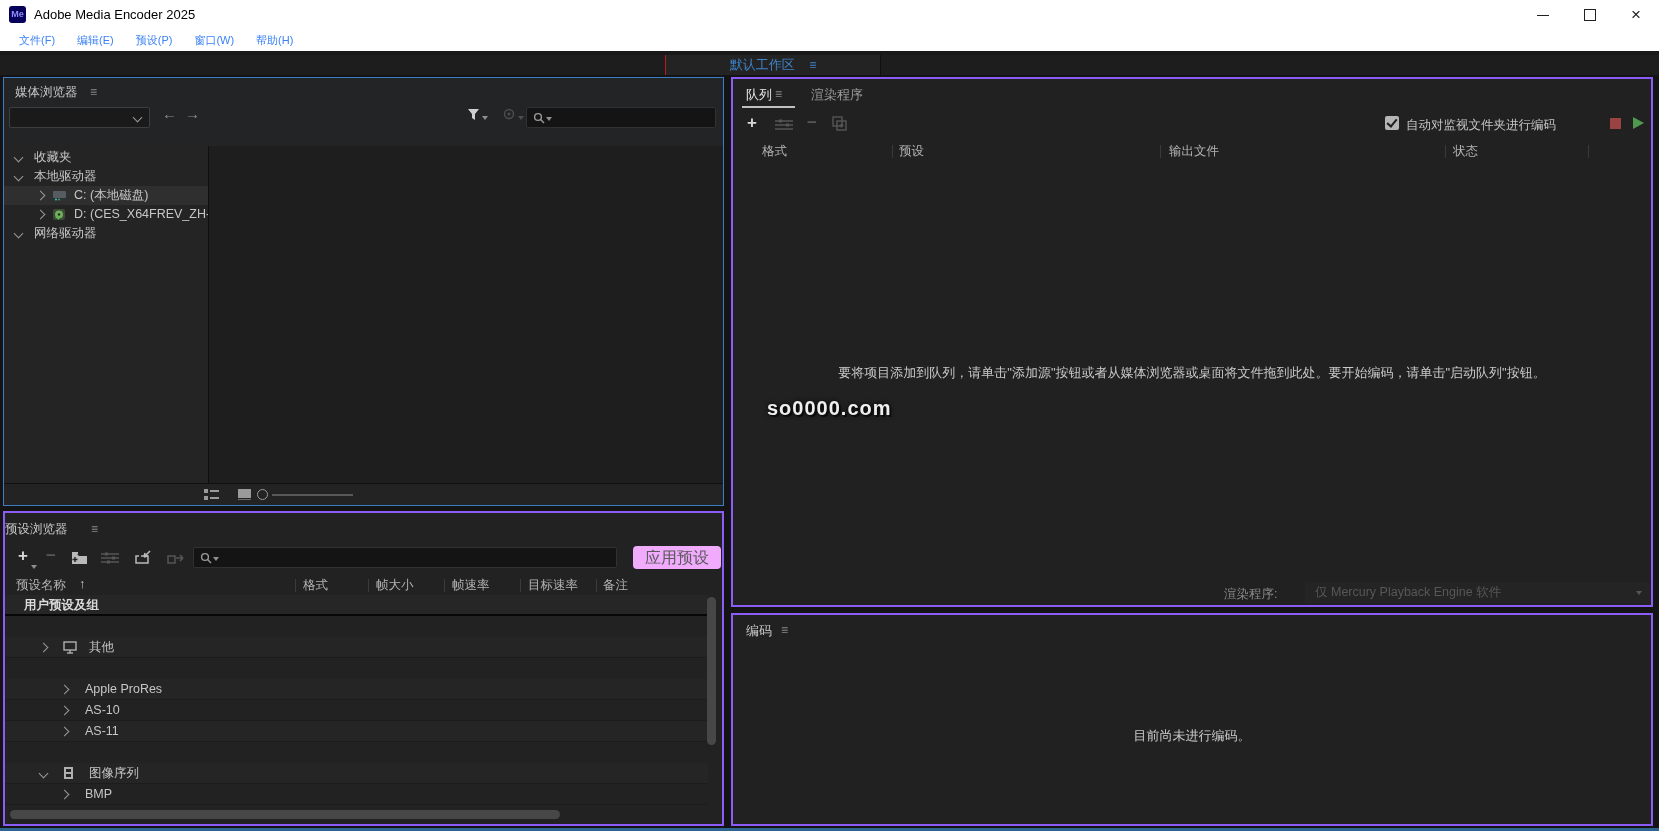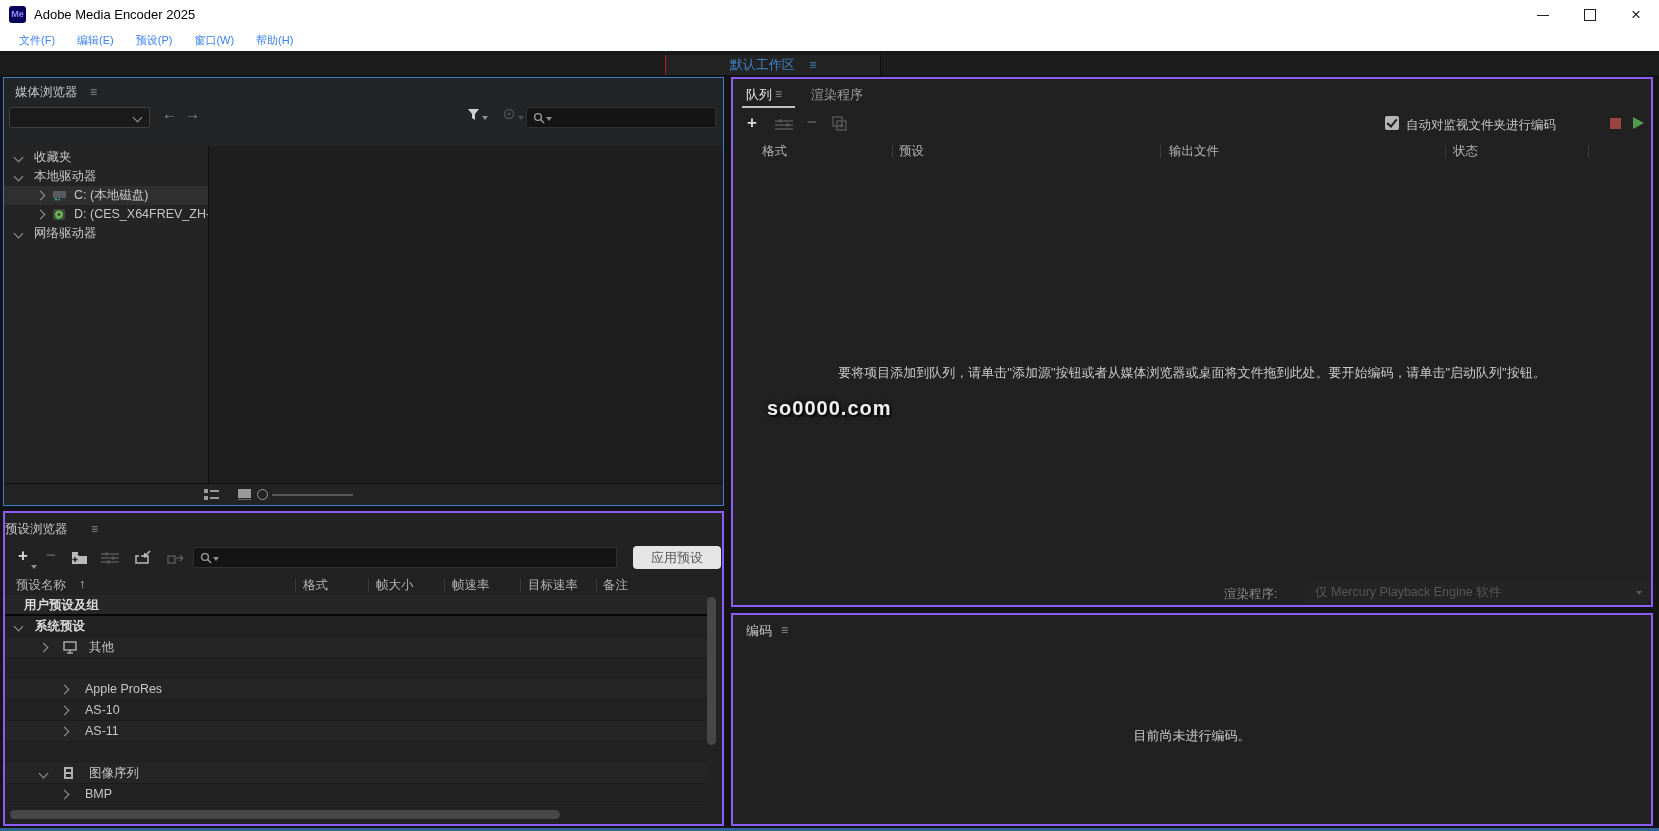--- a/index.html
+++ b/index.html
@@ -44,22 +44,22 @@
   #mb-content{position:absolute;left:0;top:57px;width:719px;height:351px;background:#1e1e1e;margin-top:11px;}
   #mb-treecol{position:absolute;left:0;top:0;width:204px;height:351px;background:#242424;border-right:1px solid #101010;}
   .mbrow{position:absolute;left:0;width:204px;height:19px;font-size:12.5px;color:#c6c6c6;line-height:19px;white-space:nowrap;overflow:hidden;}
   .mbrow.hl{background:#2f2f2f;}
   #mb-bottombar{position:absolute;left:0;bottom:0;width:719px;height:21px;background:#232323;border-top:1px solid #101010;}
   .viewicon{position:absolute;top:5px;}
   
   #preset-browser{left:3px;top:511px;width:721px;height:315px;}
   .tool-glyph{position:absolute;font-size:17px;color:#d8d8d8;font-weight:bold;}
   .tool-glyph.ghost{color:#565656;}
-  #pb-apply{position:absolute;left:628px;top:33px;width:88px;height:23px;background:#e5e5e5;border-radius:4px;
-    text-align:center;line-height:23px;font-size:13px;color:#5a5a5a;}
+  #pb-apply{position:absolute;left:628px;top:33px;width:88px;height:23px;background:#f0abfc;border-radius:4px;
+    text-align:center;line-height:23px;font-size:16px;color:#5a5a5a;}
   .pb-col{position:absolute;top:64px;font-size:12.5px;color:#b4b4b4;}
   .pbrow{position:absolute;left:0;width:703px;height:21px;font-size:12.5px;color:#c6c6c6;line-height:21px;border-bottom:1px solid #1c1c1c;box-sizing:border-box;}
   .pbrow.alt{background:#252525;}
   .pbrow.head{color:#dadada;font-weight:bold;}
   
   #queue-panel{left:731px;top:77px;width:922px;height:530px;background:#212121;}
   #q-tab-underline{position:absolute;left:9px;top:27px;width:53px;height:2px;background:#c0c0c0;}
   .qcol{position:absolute;top:64px;font-size:12.5px;color:#b4b4b4;}
   #q-empty{position:absolute;left:0;top:285px;width:100%;text-align:center;font-size:13px;color:#c9c9c9;}
   #q-watermark{position:absolute;left:34px;top:318px;font-size:20px;font-weight:bold;letter-spacing:1px;color:#efefef;
@@ -272,24 +272,20 @@
   <span class="pb-col" style="left:598px">备注</span>
   <div class="vline" style="left:290px;top:66px;height:13px"></div>
   <div class="vline" style="left:363px;top:66px;height:13px"></div>
   <div class="vline" style="left:439px;top:66px;height:13px"></div>
   <div class="vline" style="left:515px;top:66px;height:13px"></div>
   <div class="vline" style="left:591px;top:66px;height:13px"></div>
 
   <div class="pbrow head" style="top:82px;border-bottom:2px solid #070707;background:#262626">
     <span class="abs" style="left:19px">用户预设及组</span>
   </div>
-  <div class="pbrow head" style="top:103px">
-    <div class="chev down" style="left:10px;top:7px"></div>
-    <span class="abs" style="left:30px">系统预设</span>
-  </div>
   <div class="pbrow alt" style="top:124px">
     <div class="chev right" style="left:35px;top:7px"></div>
     <span class="abs" style="left:58px;top:4px">
       <svg width="14" height="13" viewBox="0 0 14 13">
           <rect x="1" y="1" width="12" height="8" fill="none" stroke="#b0b0b0" stroke-width="1.4"></rect>
           <line x1="4" y1="12" x2="10" y2="12" stroke="#b0b0b0" stroke-width="1.4"></line>
           <line x1="7" y1="9" x2="7" y2="12" stroke="#b0b0b0" stroke-width="1.4"></line>
         </svg>
     </span>
     <span class="abs" style="left:84px">其他</span>

